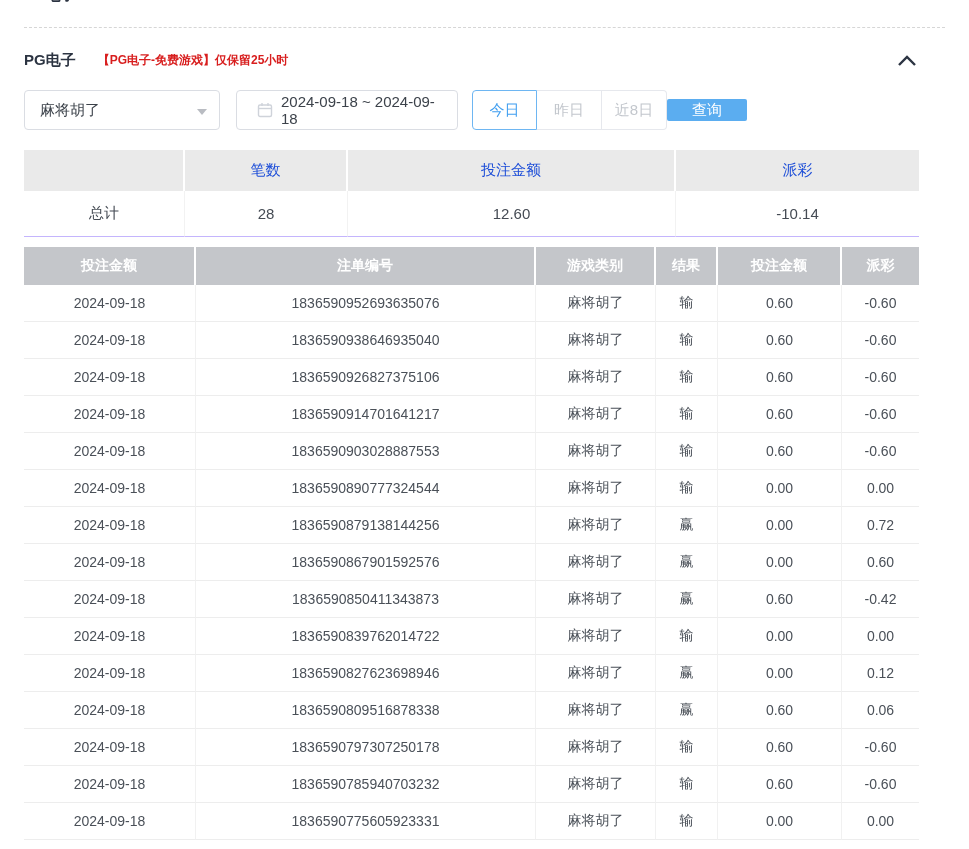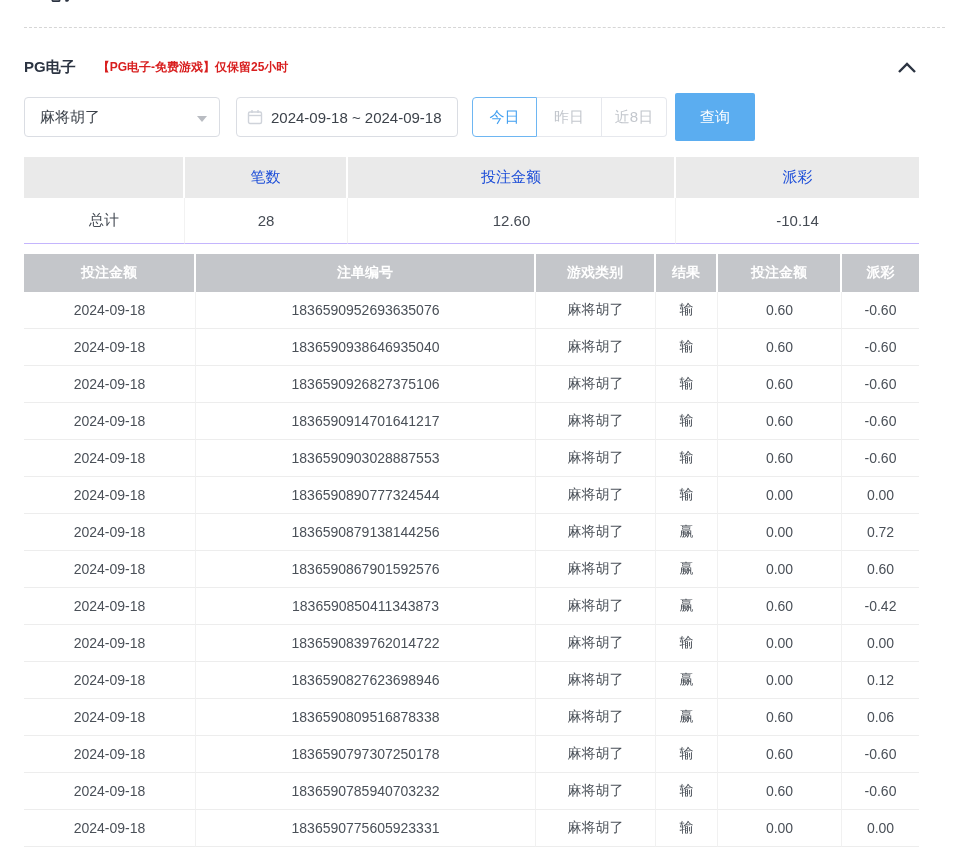--- a/index.html
+++ b/index.html
@@ -8,52 +8,52 @@
     width:969px; height:849px; overflow:hidden; background:#fff;
     font-family:"Liberation Sans","DejaVu Sans",sans-serif;
     color:#454b54;
   }
   .page { padding-left:24px; }
 
   .prev-title { margin-top:-14px; font-size:15px; font-weight:bold; color:#2c3442; }
 
   .divider { border:none; border-top:1px dashed #d6d6d6; margin:22px 24px 0 0; }
 
-  .section-header { margin-top:30px; width:895px; display:flex; align-items:center; }
+  .section-header { margin-top:23px; width:895px; display:flex; align-items:center; }
   .sec-title  { font-size:15px; font-weight:bold; color:#2c3442; }
   .sec-notice { font-size:12px; font-weight:bold; color:#d81e1e; margin-left:22px; }
   .chevron-btn { margin-left:auto; background:none; border:none; padding:2px; cursor:pointer; line-height:0; }
 
   .filter-bar { margin-top:20px; display:flex; align-items:center; height:40px; }
   .select-box {
     position:relative; width:196px; height:40px; border:1px solid #dadde3;
     border-radius:4px; display:flex; align-items:center; padding:0 30px 0 15px;
     font-size:15px; color:#3c424a; cursor:pointer; background:#fff;
   }
   .caret-down {
     position:absolute; right:12px; top:18px; width:0; height:0;
     border:5px solid transparent; border-top:6px solid #b9bcc2;
   }
   .date-box {
     margin-left:16px; width:222px; height:40px; border:1px solid #dadde3;
-    border-radius:4px; display:flex; align-items:center; padding:0 10px;
+    border-radius:4px; display:flex; align-items:center; padding:0 20px;
     font-size:15px; color:#3c424a; gap:8px; background:#fff; cursor:text;
   }
   .btn-group { margin-left:14px; display:flex; }
   .qbtn {
     width:65px; height:40px; background:#fff; border:1px solid #e6e8ed;
     font-size:15px; color:#c3c7cd; cursor:pointer; padding:0;
     font-family:inherit;
   }
   .qbtn + .qbtn { border-left:none; }
   .qbtn:first-child { border-radius:4px 0 0 4px; }
   .qbtn:last-child  { border-radius:0 4px 4px 0; }
   .qbtn.active { border:1px solid #6eb6f2; color:#419ff0; }
   .search-btn {
-    margin-left:8px; width:80px; height:48px; background:#5badf0; color:#fff;
+    width:80px; height:22px; background:#5badf0; color:#fff;
     border:none; border-radius:2px; font-size:15px; cursor:pointer;
     font-family:inherit;
   }
 
   table { border-collapse:separate; border-spacing:0; width:895px; table-layout:fixed; }
 
   .summary-table { margin-top:20px; font-size:15px; }
   .summary-table th {
     background:#eaeaea; height:41px; font-weight:normal; color:#1d4ed8;
     border-right:2px solid #fff; text-align:center;

